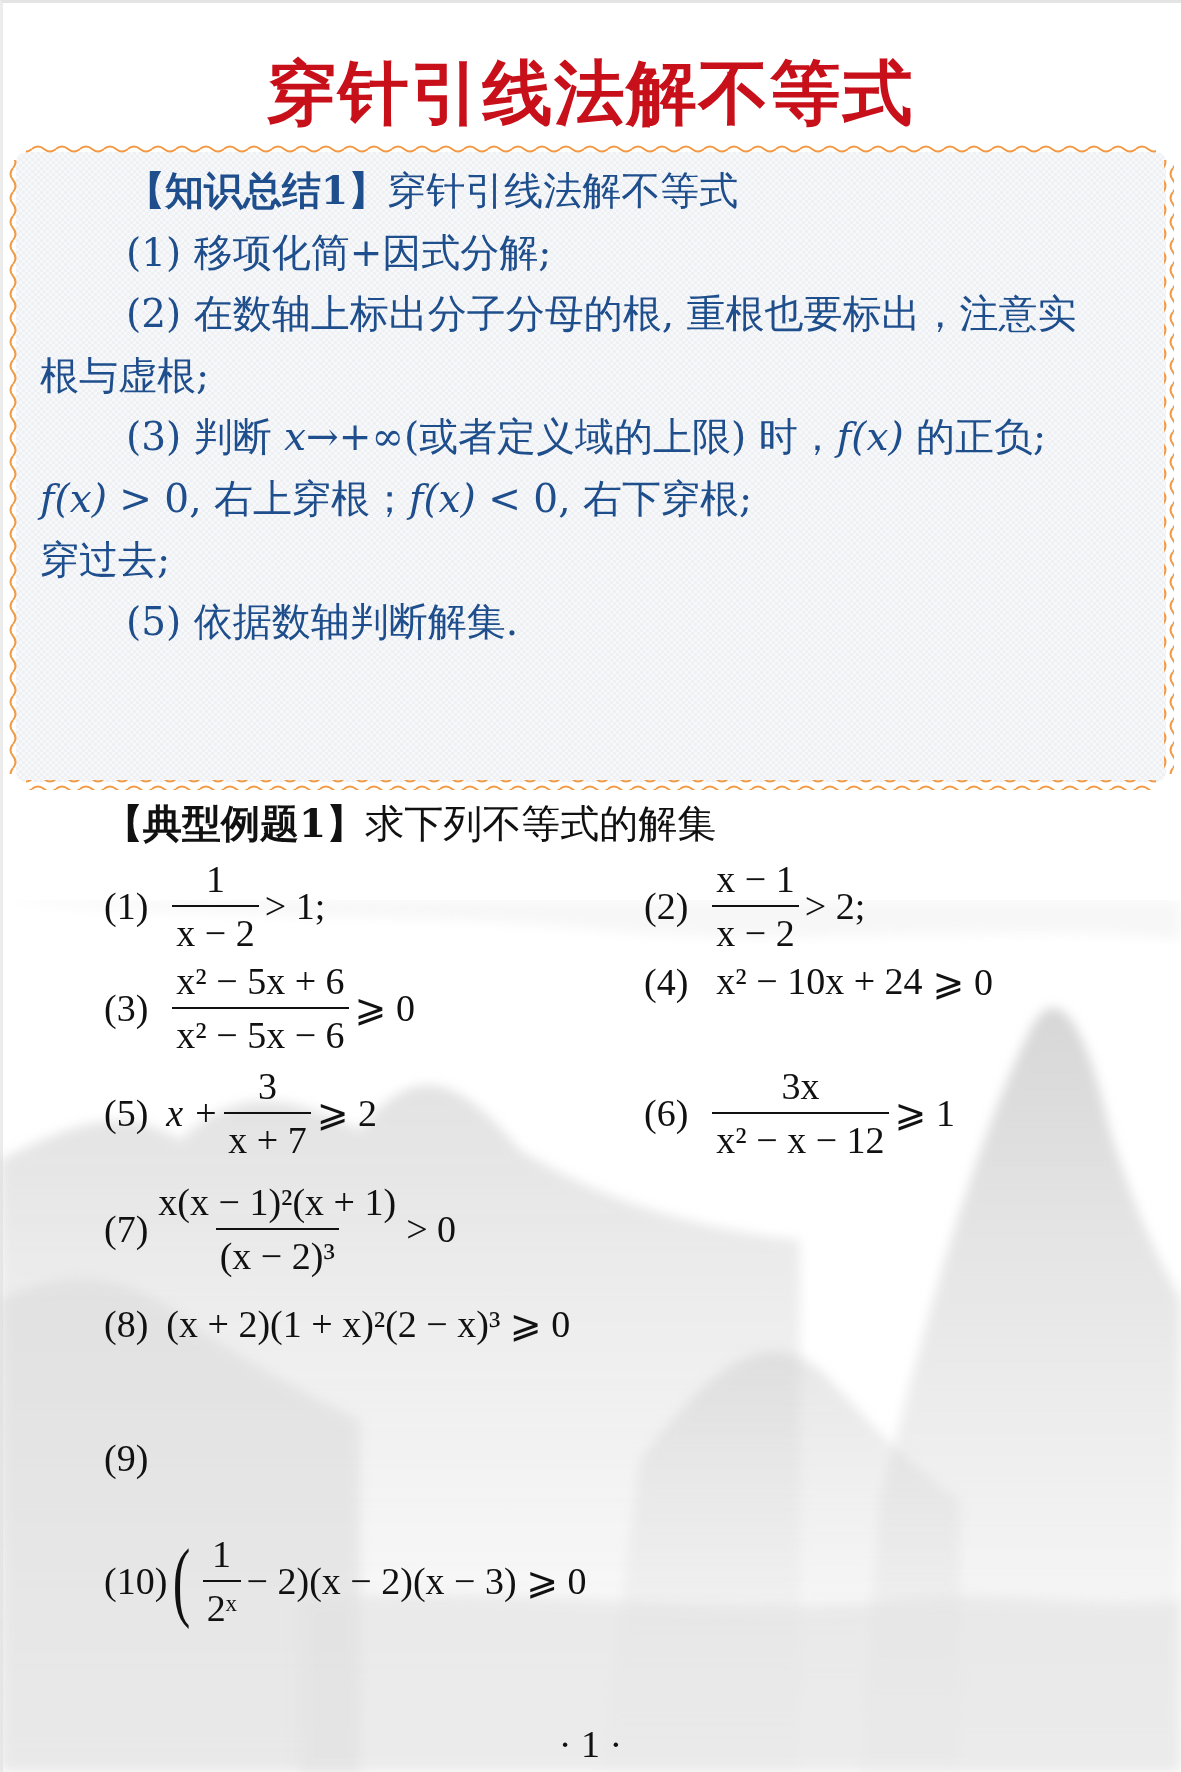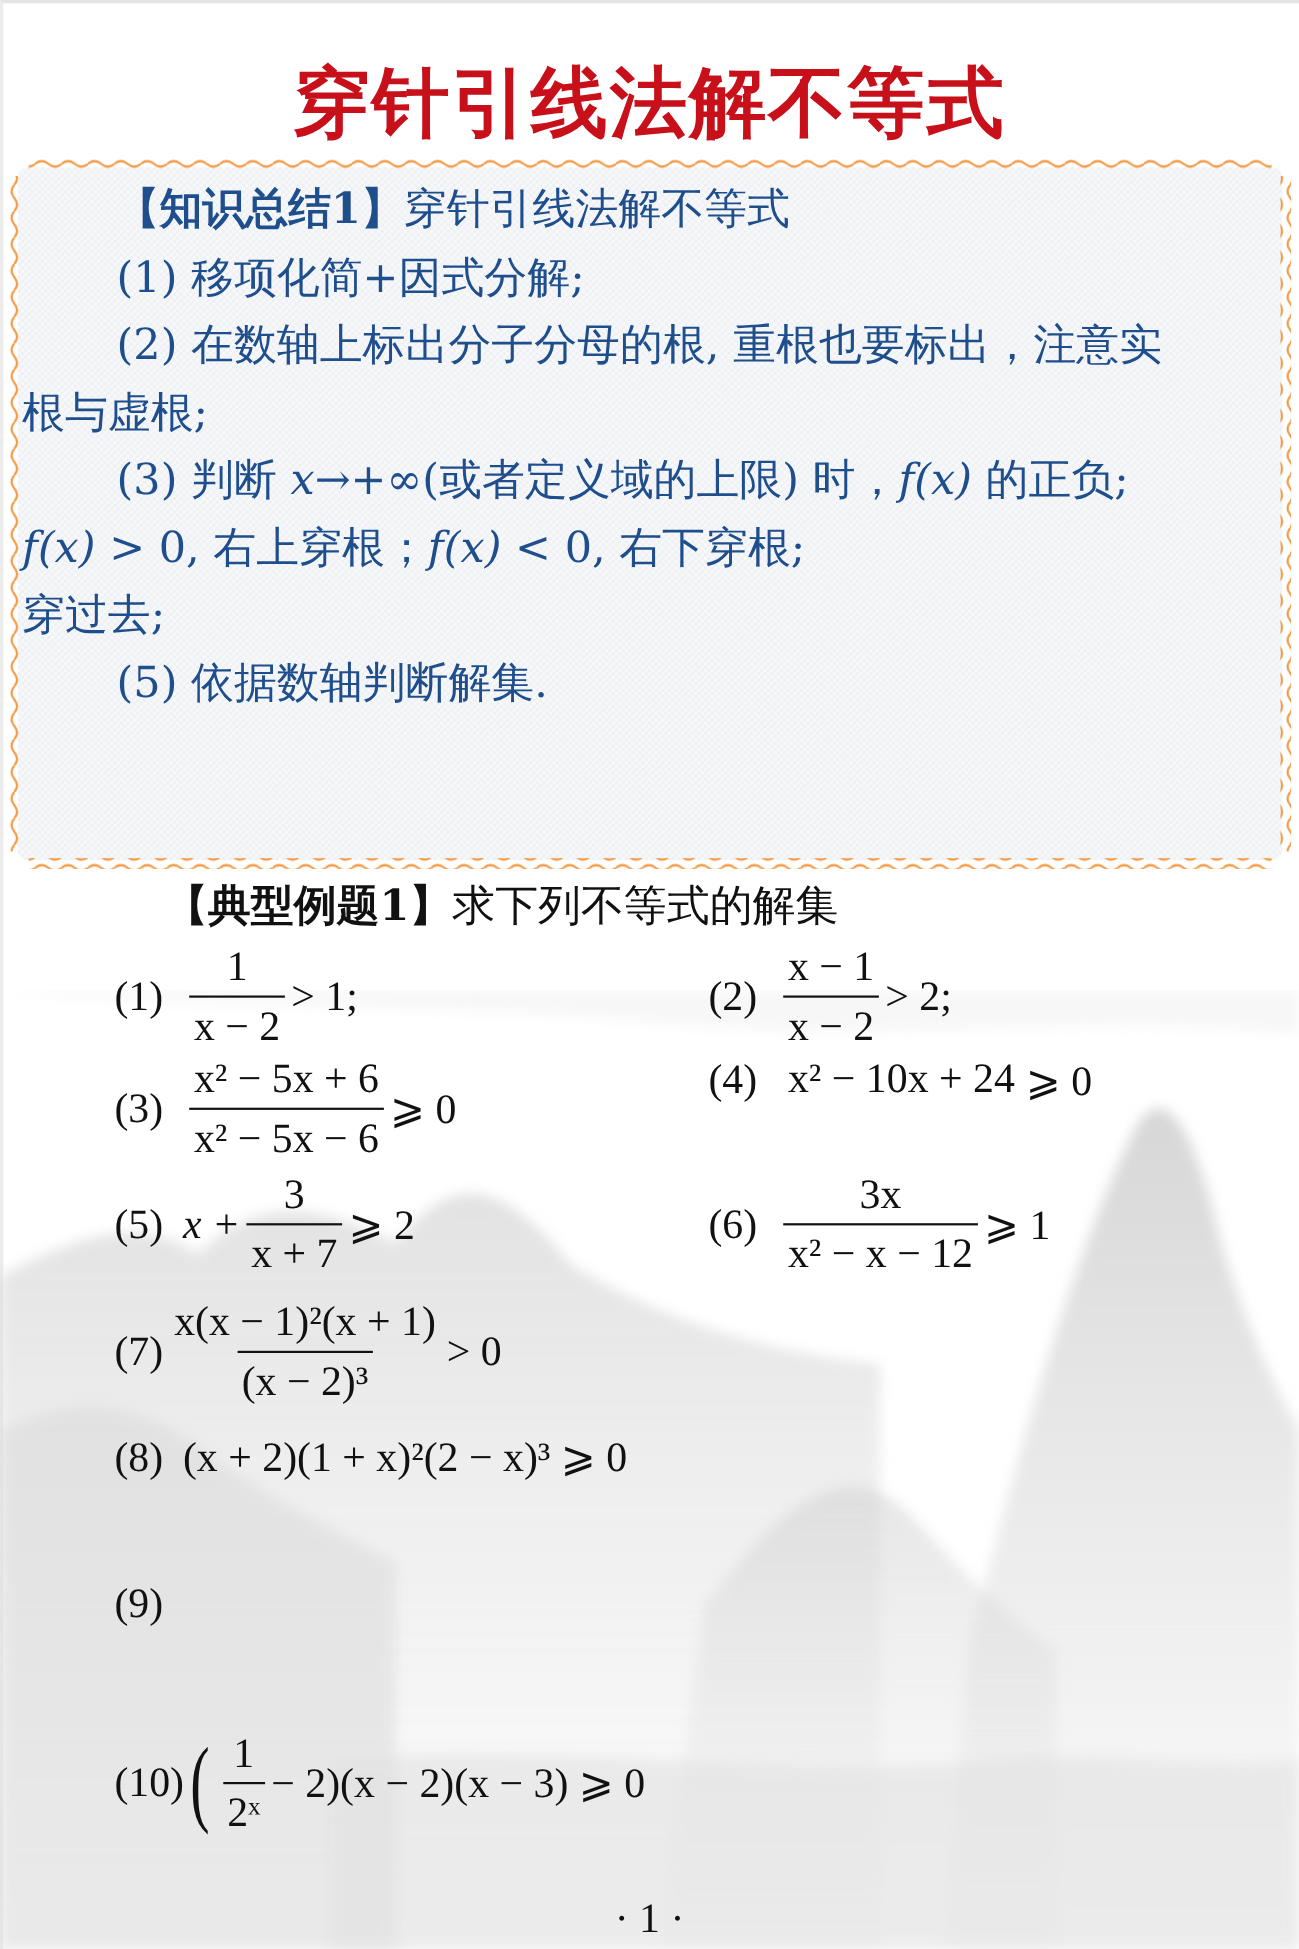--- a/index.html
+++ b/index.html
@@ -26,33 +26,33 @@
     background-color: #f7f8fa;
     background-image:
       linear-gradient(45deg, #eef0f3 25%, transparent 25%, transparent 75%, #eef0f3 75%),
       linear-gradient(45deg, #eef0f3 25%, transparent 25%, transparent 75%, #eef0f3 75%);
     background-size: 6px 6px; background-position: 0 0, 3px 3px;
     border-radius: 10px;
   }
   .wavy { position: absolute; left: 8px; top: 144px; width: 1166px; height: 646px; pointer-events: none; }
 
   .summary-text {
-    position: absolute; left: 20px; top: 160px; width: 1140px;
+    position: absolute; left: 40px; top: 160px; width: 1140px;
     color: #1f4e8c; font-size: 39px; line-height: 61.5px;
   }
   .summary-text .line { white-space: nowrap; height: 61.5px; }
   .summary-text .indent { padding-left: 86px; }
   .summary-text .head-bold { font-weight: bold; }
   .summary-text i { font-style: italic; font-family: "DejaVu Serif", serif; }
 
   .example-head {
     position: absolute; left: 104px; top: 793px; color: #111; font-size: 39px; line-height: 60px;
     white-space: nowrap;
   }
-  .example-head b { font-weight: bold; margin-left: 46px; }
+  .example-head b { font-weight: bold; }
 
   .problem {
     position: absolute; color: #111; font-size: 38px; white-space: nowrap;
     font-family: "Liberation Serif", "DejaVu Serif", serif;
     display: flex; align-items: center;
   }
   .problem i { font-style: italic; }
   .frac { display: inline-flex; flex-direction: column; align-items: center; vertical-align: middle; margin: 0 6px; }
   .frac .num { padding: 0 4px 2px; line-height: 48px; }
   .frac .den { border-top: 2px solid #111; padding: 2px 4px 0; line-height: 48px; }
@@ -200,21 +200,21 @@
 
 <div class="problem" style="left:104px; top:1302px;">
   <span>(8)</span>
   <span style="margin-left:18px">(x + 2)(1 + x)²(2 − x)³ ⩾ 0</span>
 </div>
 
 <div class="problem" style="left:104px; top:1436px;">
   <span>(9)</span>
 </div>
 
-<div class="problem" style="left:104px; top:1570px;">
+<div class="problem" style="left:104px; top:1530px;">
   <span>(10)</span>
   <span class="big-paren">(</span>
   <span class="frac">
       <span class="num">1</span>
       <span class="den">2ˣ</span>
     </span>
   <span>− 2)(x − 2)(x − 3) ⩾ 0</span>
 </div>
 
 <div class="pagenum">· 1 ·</div>

